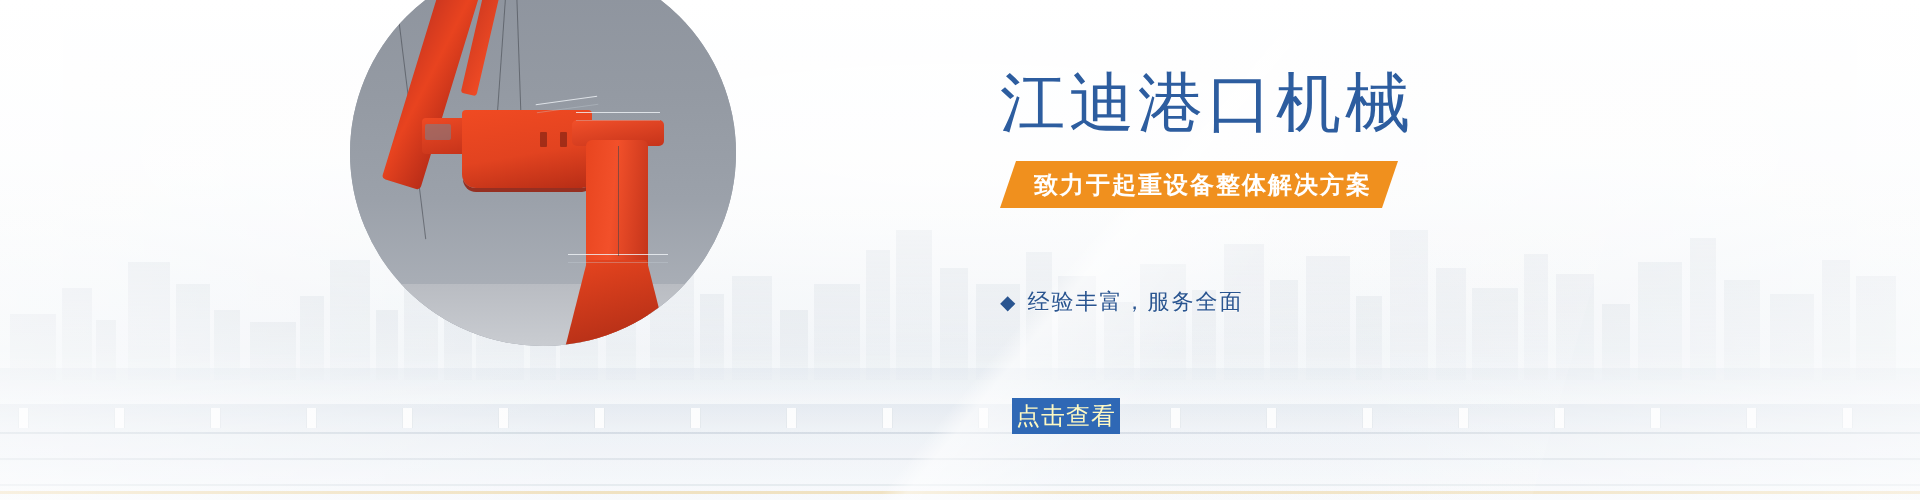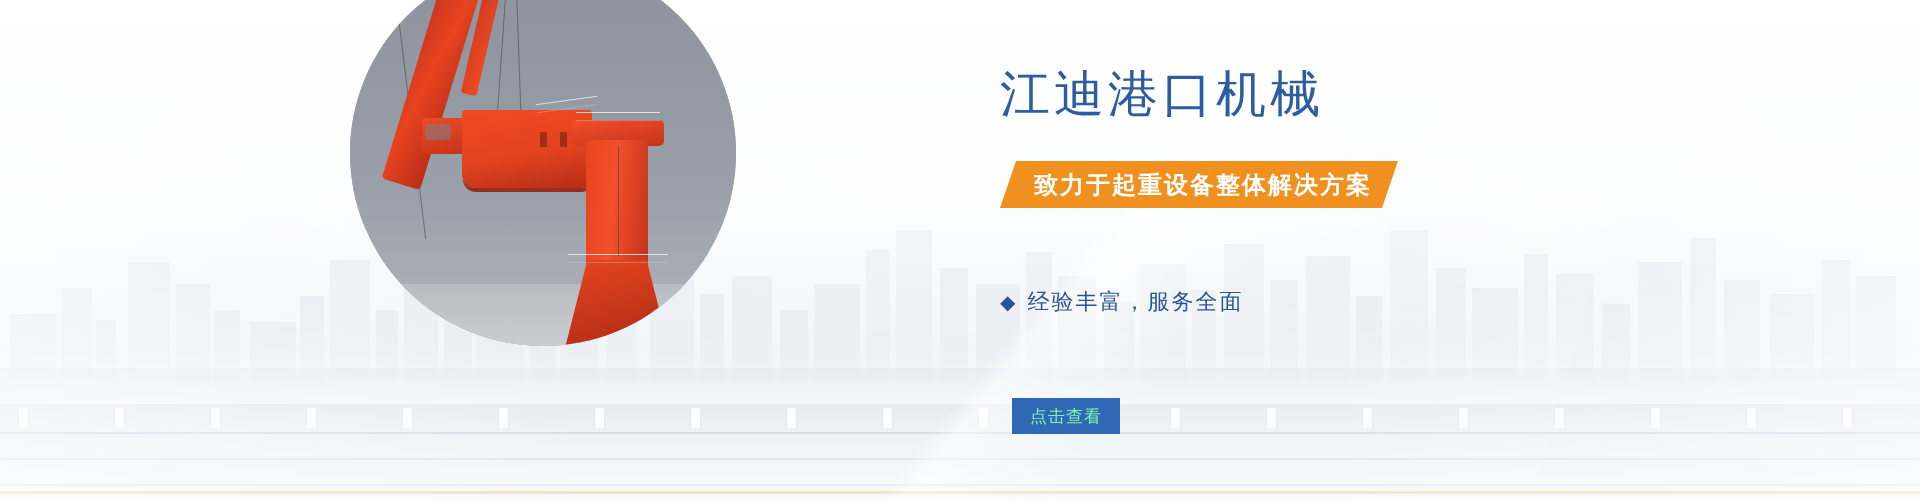--- a/index.html
+++ b/index.html
@@ -183,21 +183,21 @@
     position:absolute;
     height:9px;
     border-top:1px solid rgba(240,244,248,.8);
     border-bottom:1px solid rgba(200,208,216,.35);
   }
 
   
   .title {
     position:absolute;
     left:1000px; top:64px;
-    font-size:50px;
+    font-size:65px;
     letter-spacing:4px;
     color:#2d5d9f;
     font-weight:400;
     line-height:1.2;
     text-shadow:0 1px 1px rgba(255,255,255,.7);
   }
 
   .ribbon {
     position:absolute;
     left:1000px; top:161px;
@@ -237,22 +237,22 @@
     text-shadow:0 1px 0 rgba(255,255,255,.55);
   }
   .dia { font-size:20px; }
   .dia.sp { margin-right:10px; }
 
   .cta {
     position:absolute;
     left:1012px; top:398px;
     width:108px; height:36px;
     background:#2f68b5;
-    color:#86efac;
-    font-size:17px;
+    color:#fef9c3;
+    font-size:24px;
     letter-spacing:1px;
     border:0;
     cursor:pointer;
     display:flex; align-items:center; justify-content:center;
     font-family:inherit;
   }
 </style>
 </head>
 <body>
 

